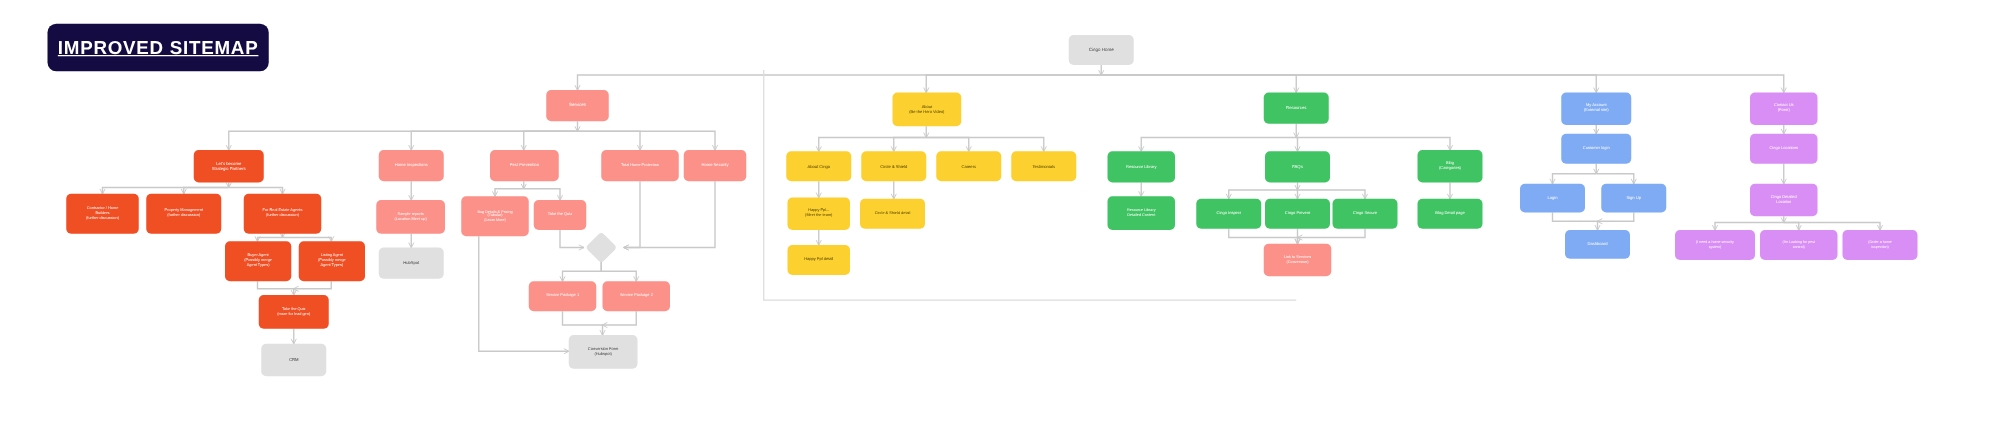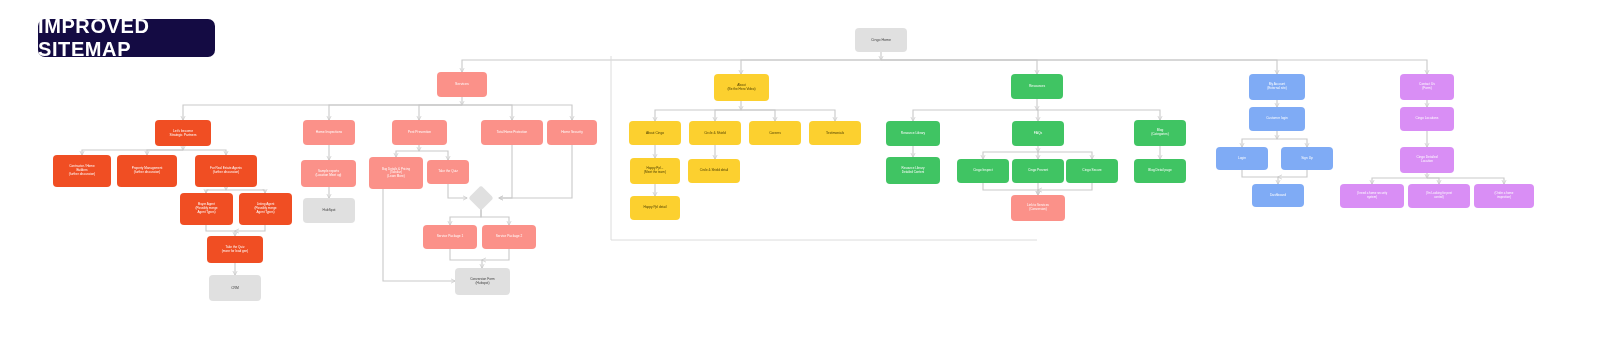--- a/index.html
+++ b/index.html
@@ -15,22 +15,23 @@
   #wires { position: absolute; inset: 0; width: 1600px; height: 337px; }
 
   
   .title-pill {
     position: absolute; left: 38px; top: 19px;
     width: 177px; height: 38px;
     background: #140b43; border-radius: 7px;
     display: flex; align-items: center; justify-content: center;
   }
   .title-pill span {
-    color: #ffffff; font-size: 20px; font-weight: bold;
+    color: #ffffff; font-size: 15px; font-weight: bold;
     letter-spacing: 0.6px;
+    text-decoration: underline;
   }
 
   
   .node {
     position: absolute;
     border-radius: 4px;
     display: flex; align-items: center; justify-content: center;
     text-align: center;
     line-height: 1.22;
     padding: 2px 3px;

